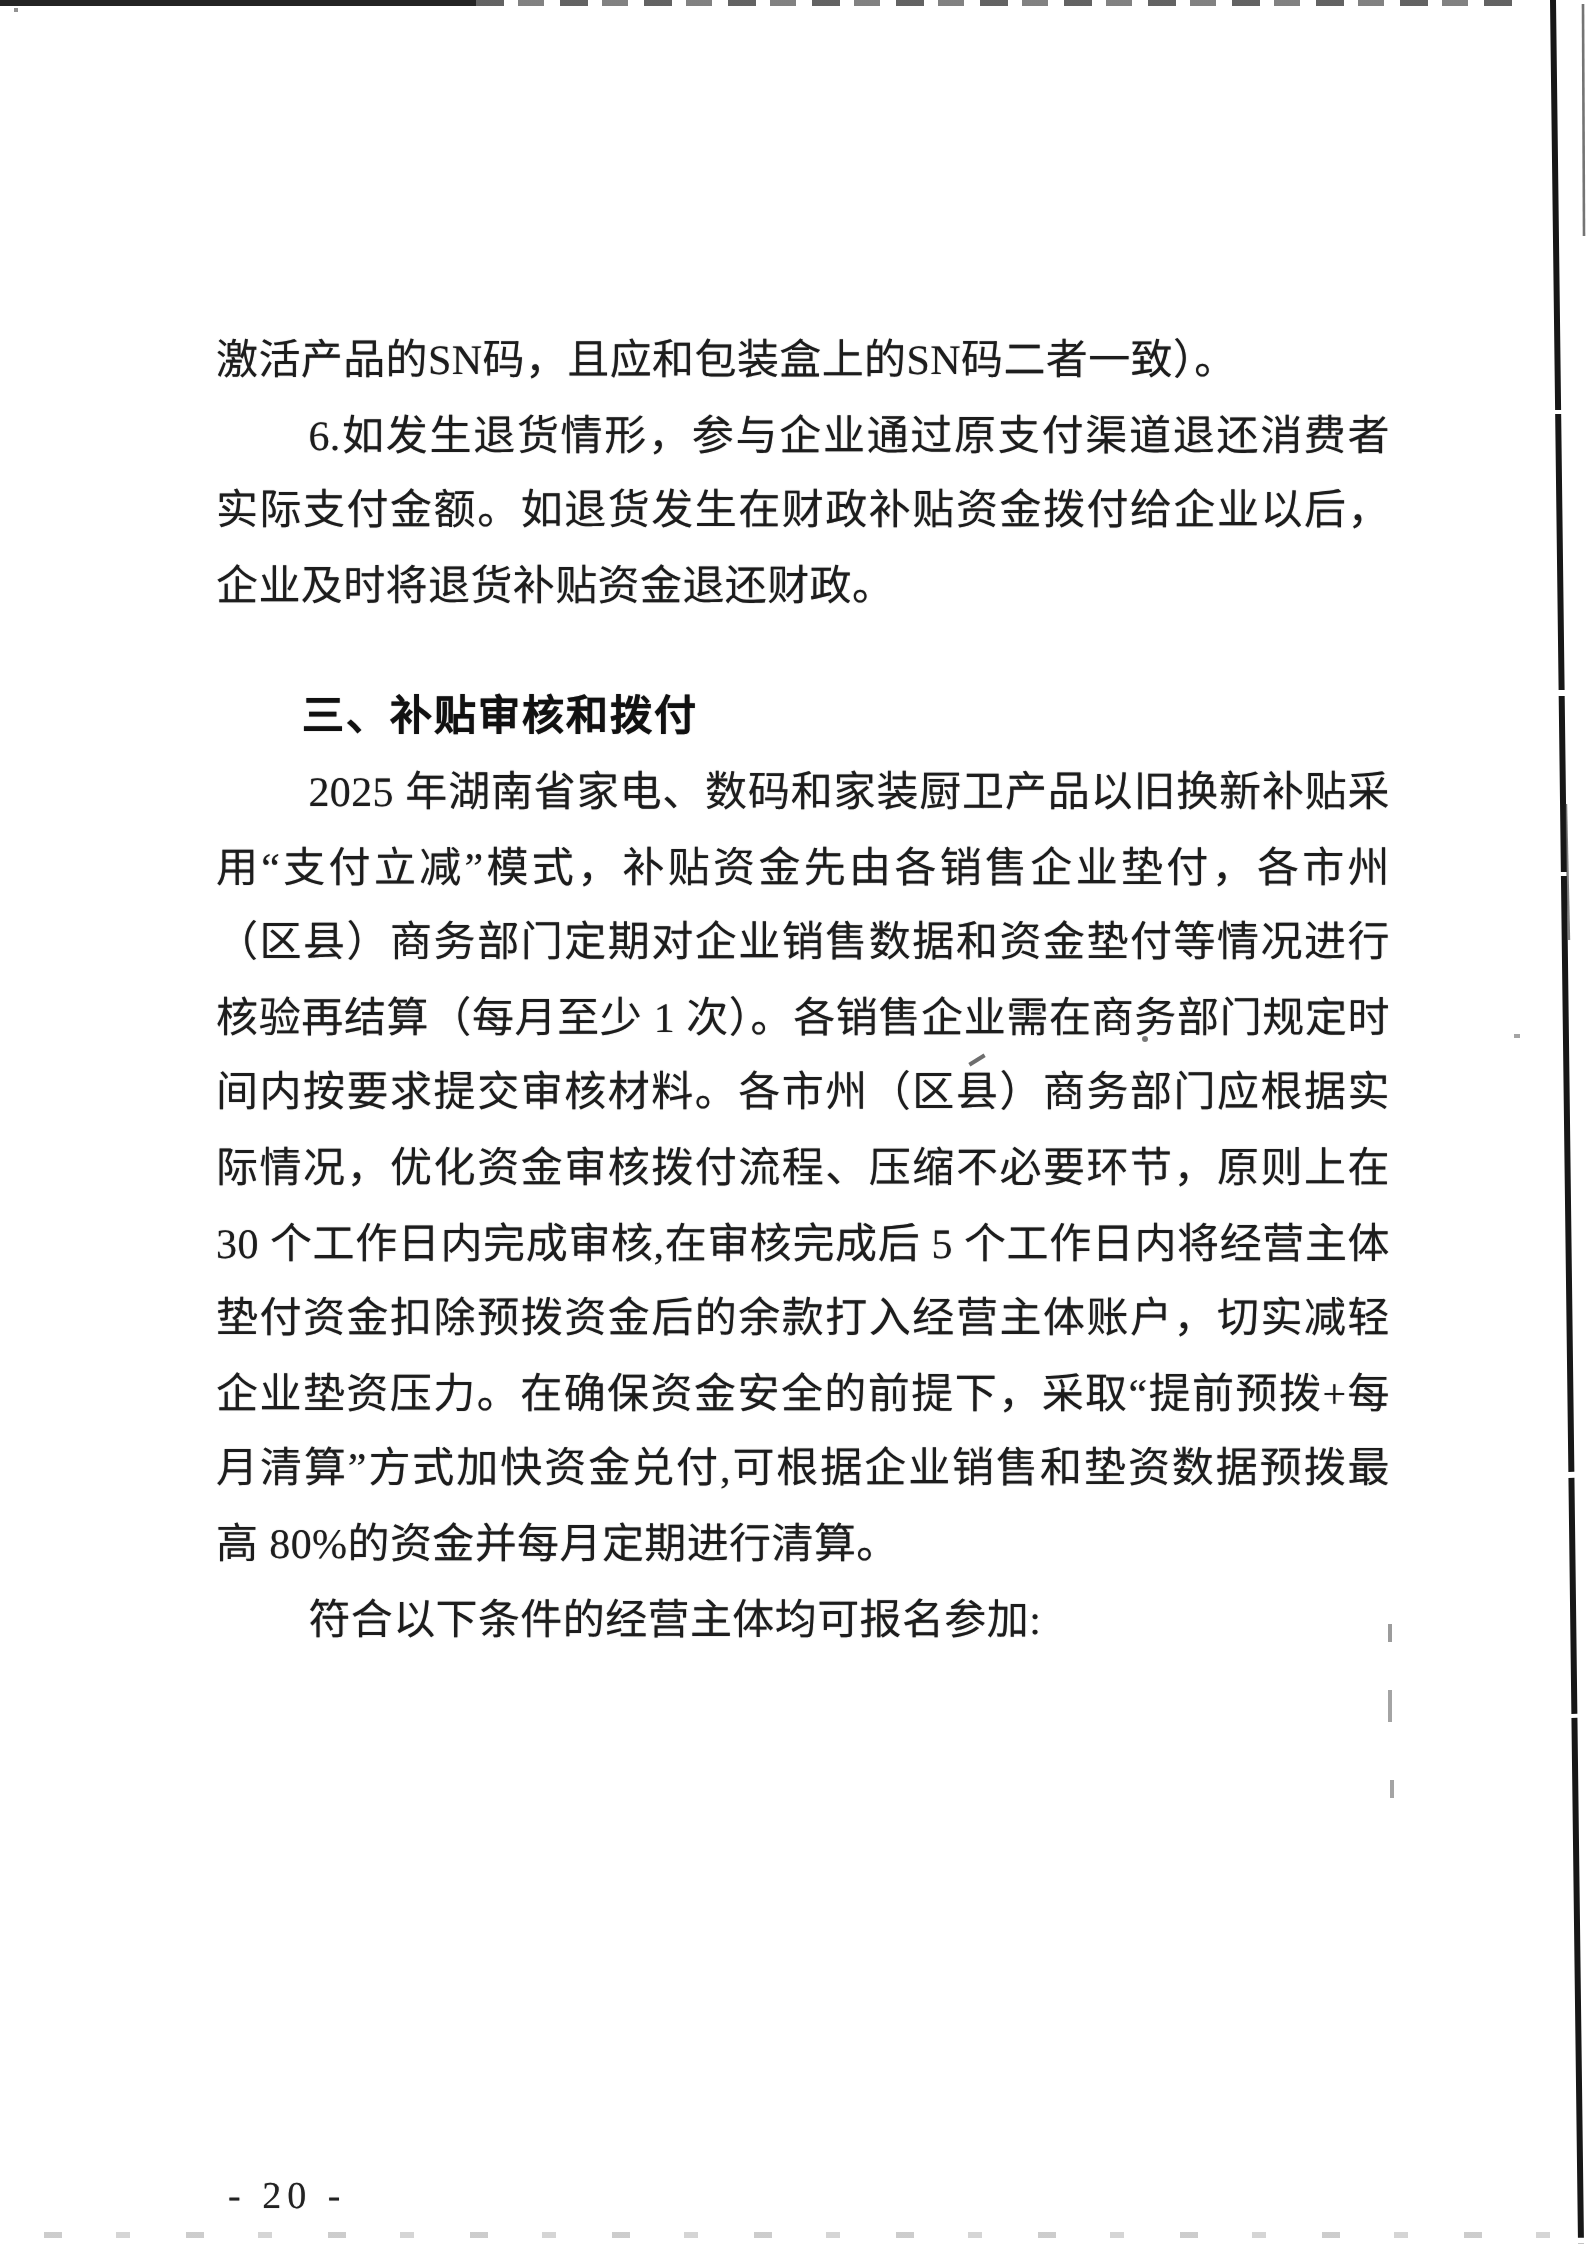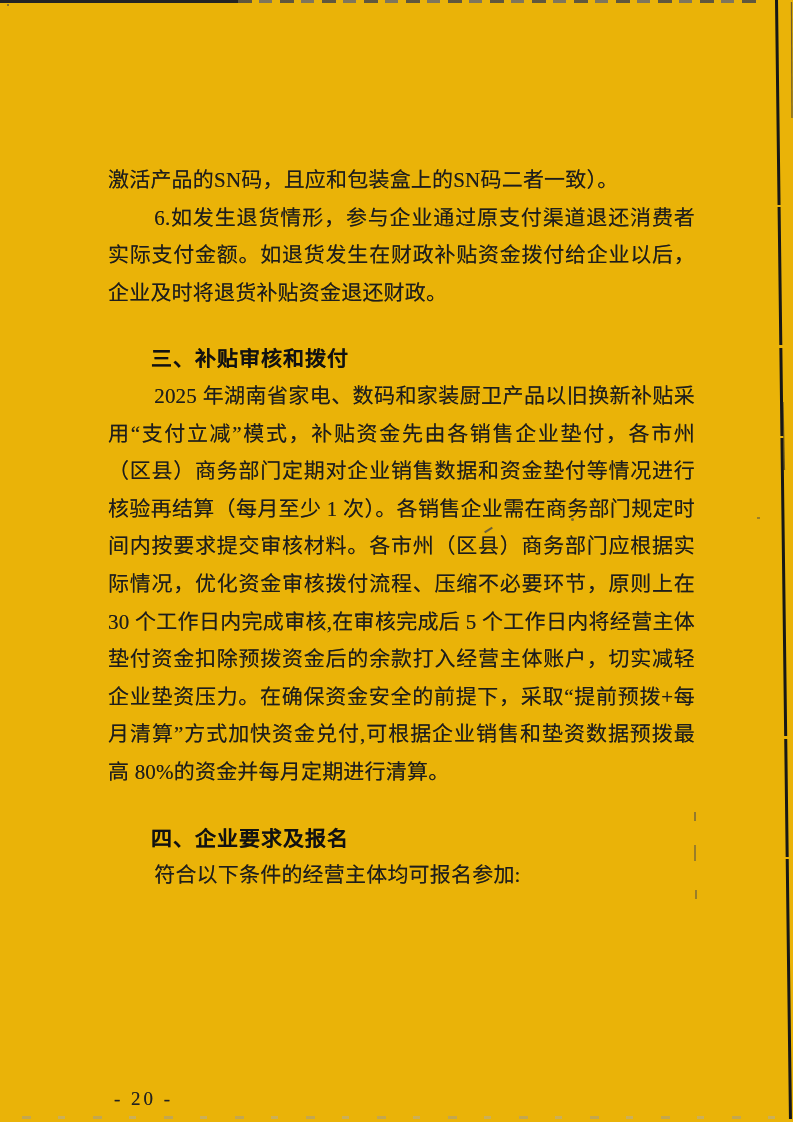--- a/index.html
+++ b/index.html
@@ -1,20 +1,20 @@
 <!DOCTYPE html>
 <html lang="zh-CN"><head>
 <meta charset="utf-8">
 <style>
   html, body { margin: 0; padding: 0; background: #e8e8e8; }
   .page {
     position: relative;
     width: 793px;
     height: 1122px;
-    background: #eab308;
+    background: #ffffff;
     overflow: hidden;
     font-family: "Liberation Serif", "DejaVu Serif", serif;
   }
 
   
   .textblock {
     position: absolute;
     left: 108px;
     top: 162px;
     width: 587px;
@@ -97,19 +97,18 @@
   <div class="speck speck-dash-a"></div>
   <div class="speck speck-dash-b"></div>
   <div class="speck speck-dash-c"></div>
   <div class="speck speck-dot-tl"></div>
 
   <div class="textblock">
     <p class="cont">激活产品的SN码，且应和包装盒上的SN码二者一致）。</p>
     <p>6.如发生退货情形，参与企业通过原支付渠道退还消费者实际支付金额。如退货发生在财政补贴资金拨付给企业以后，企业及时将退货补贴资金退还财政。</p>
     <p class="heading">三、补贴审核和拨付</p>
     <p>2025 年湖南省家电、数码和家装厨卫产品以旧换新补贴采用“支付立减”模式，补贴资金先由各销售企业垫付，各市州（区县）商务部门定期对企业销售数据和资金垫付等情况进行核验再结算（每月至少 1 次）。各销售企业需在商务部门规定时间内按要求提交审核材料。各市州（区县）商务部门应根据实际情况，优化资金审核拨付流程、压缩不必要环节，原则上在 30 个工作日内完成审核,在审核完成后 5 个工作日内将经营主体垫付资金扣除预拨资金后的余款打入经营主体账户，切实减轻企业垫资压力。在确保资金安全的前提下，采取“提前预拨+每月清算”方式加快资金兑付,可根据企业销售和垫资数据预拨最高 80%的资金并每月定期进行清算。</p>
-    <p class="heading">四、企业要求及报名</p>
     <p>符合以下条件的经营主体均可报名参加:</p>
   </div>
 
   <div class="pageno">- 20 -</div>
 
 </div>
 
 </body></html>

